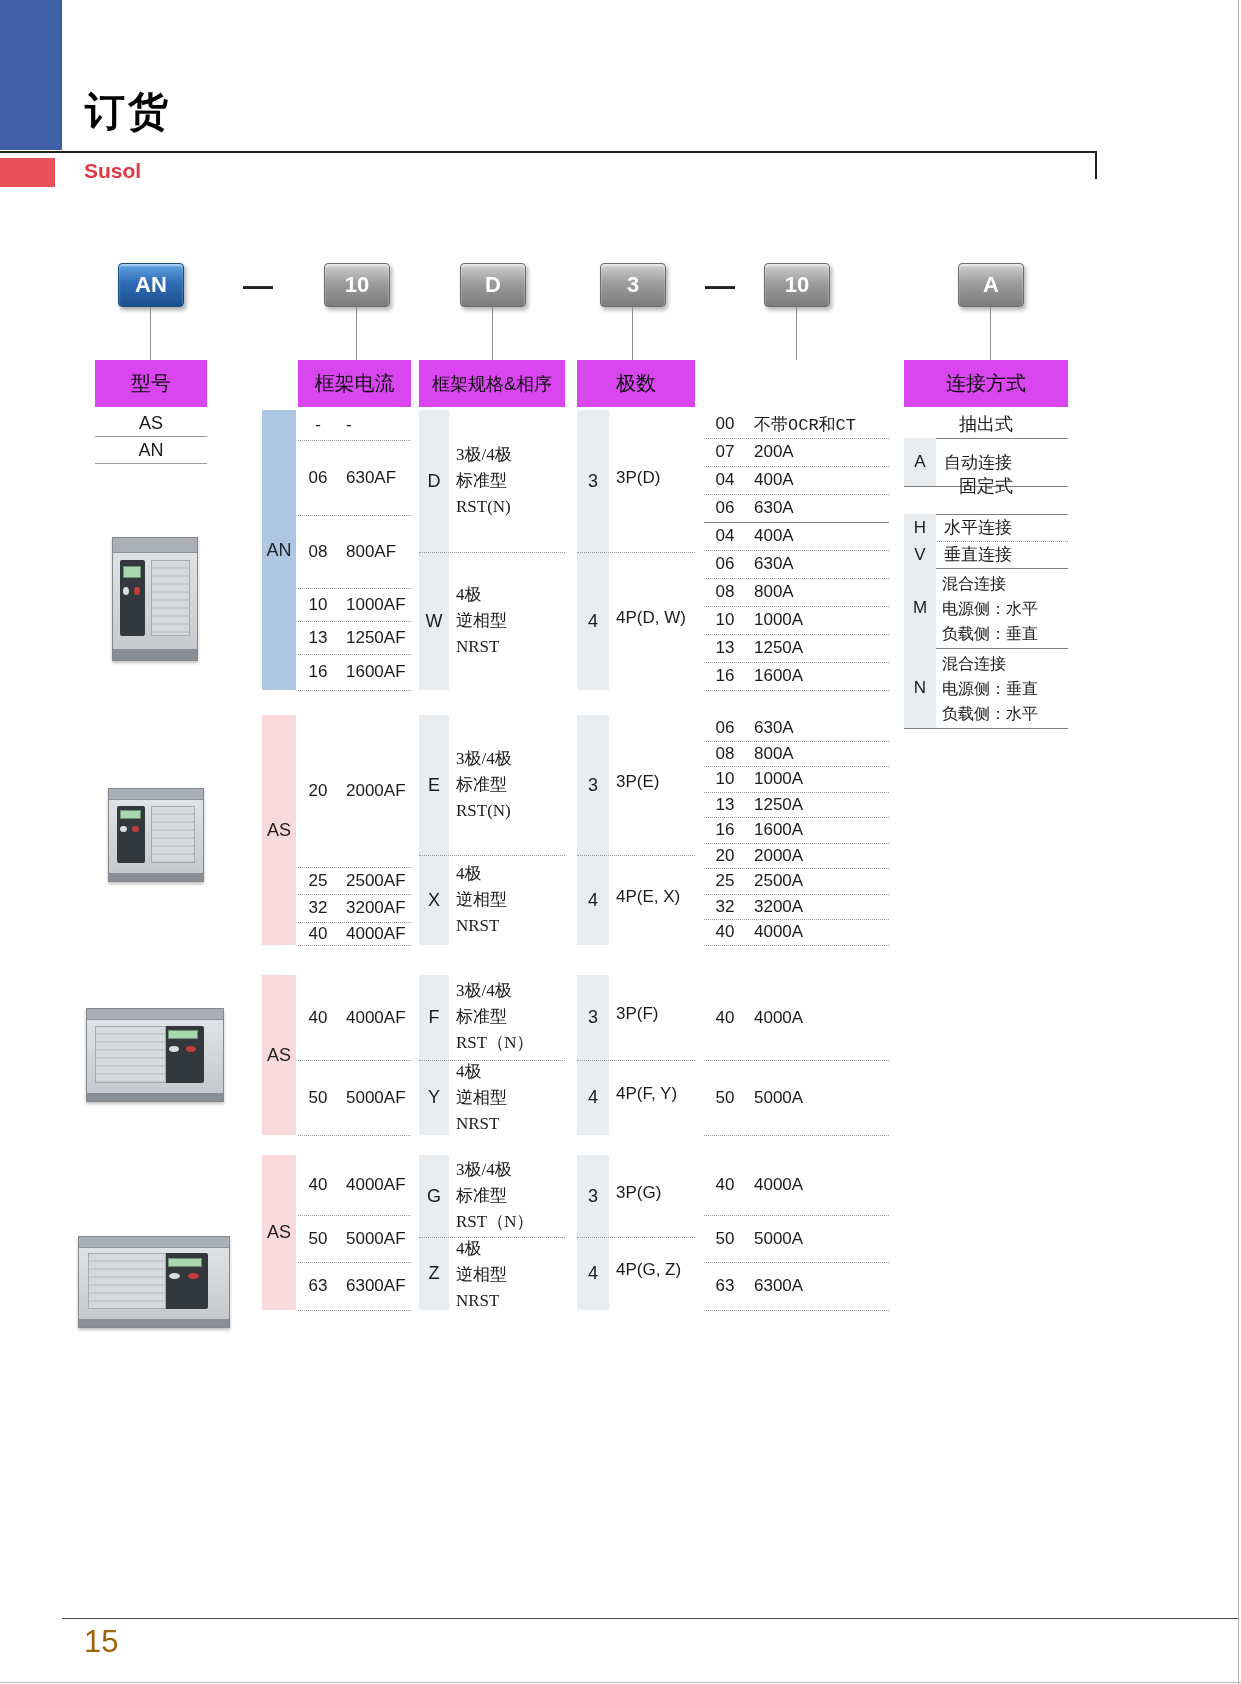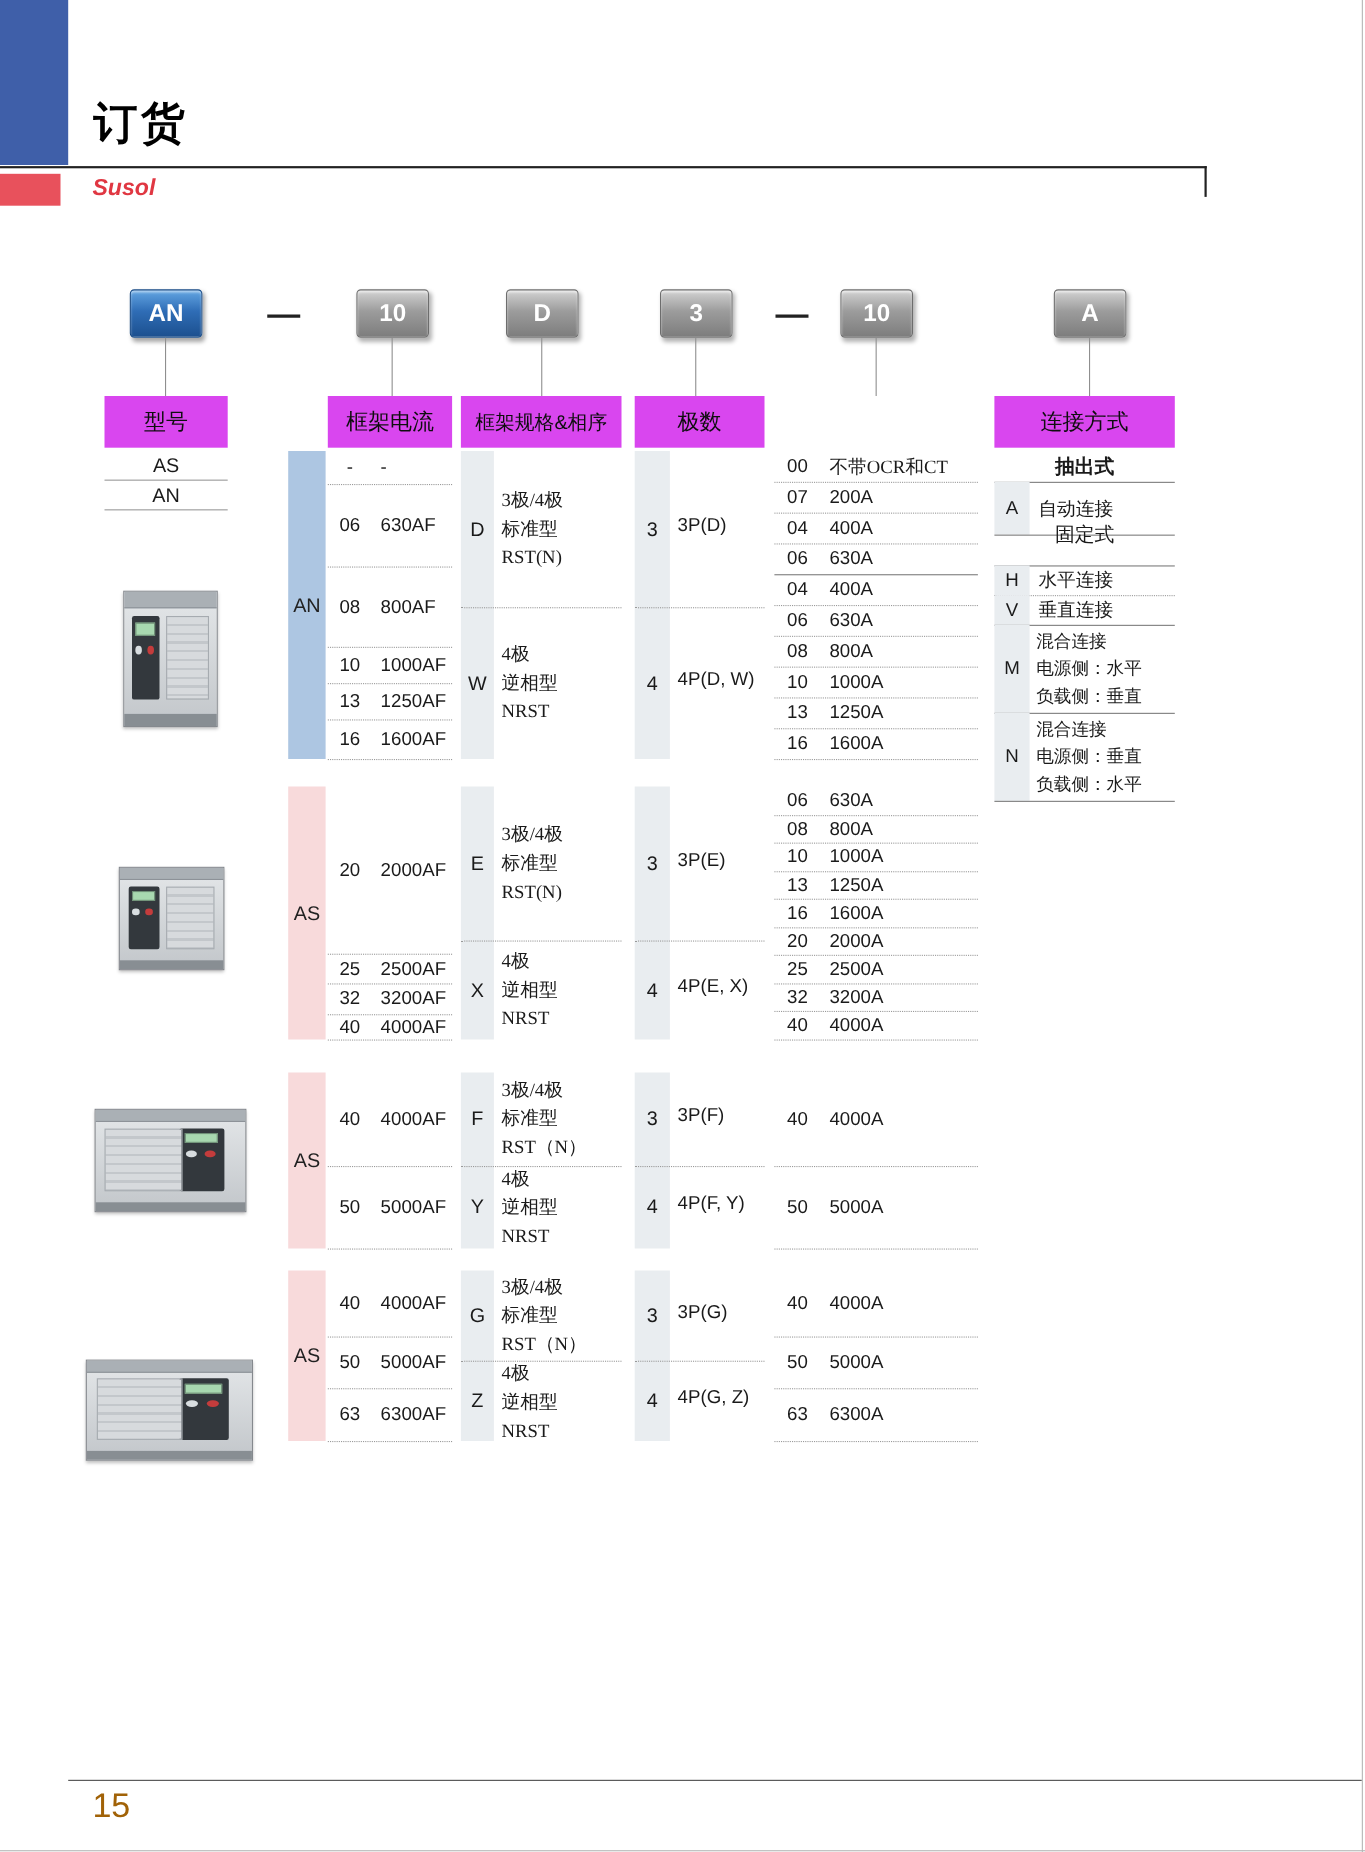--- a/index.html
+++ b/index.html
@@ -4,21 +4,21 @@
 <style>
   * { margin:0; padding:0; box-sizing:border-box; }
   body { background:#e8e8e8; font-family:"Liberation Sans","DejaVu Sans",sans-serif; }
   .page { position:relative; width:1241px; height:1684px; background:#ffffff; overflow:hidden; color:#1a1a1a; margin:0 auto; }
 
   .corner { position:absolute; left:0; top:0; width:62px; height:150px; background:#3f5fa9; }
   .sec-title { position:absolute; left:85px; top:84px; font-size:40px; font-weight:bold; letter-spacing:3px; color:#000; }
   .rule-top { position:absolute; left:0; top:151px; width:1097px; height:2px; background:#222; }
   .rule-drop { position:absolute; left:1095px; top:151px; width:2px; height:28px; background:#222; }
   .red-block { position:absolute; left:0; top:158px; width:55px; height:29px; background:#e8515c; }
-  .brand { position:absolute; left:84px; top:159px; font-size:21px; font-weight:bold; font-style:italic; color:#e03742; }
+  .brand { position:absolute; left:84px; top:159px; font-size:21px; font-weight:bold; color:#e03742; }
   .doc-title { position:absolute; left:117px; top:191px; font-size:34px; font-weight:bold; color:#000; }
 
   .keybox { position:absolute; width:66px; height:44px; border-radius:4px; display:flex; align-items:center; justify-content:center; color:#fff; font-weight:bold; font-size:22px; }
   .keybox.blue { background:linear-gradient(180deg,#63a5e2 0%,#2f6db6 45%,#1c508f 100%); border:1px solid #174a85; box-shadow:2px 3px 4px rgba(0,0,0,.35), inset 0 2px 2px rgba(255,255,255,.5); }
   .keybox.gray { background:linear-gradient(180deg,#d2d2d2 0%,#9c9c9c 45%,#7d7d7d 100%); border:1px solid #6d6d6d; box-shadow:2px 3px 4px rgba(0,0,0,.3), inset 0 2px 2px rgba(255,255,255,.6); }
   .dash { position:absolute; top:266px; height:40px; width:40px; display:flex; align-items:center; justify-content:center; font-size:30px; font-weight:bold; color:#222; }
 
   .vline { position:absolute; width:1px; background:#8f8f8f; }
 
   .hdr { position:absolute; top:360px; height:47px; background:#d946ef; display:flex; align-items:center; justify-content:center; font-size:20px; color:#0e0e0e; }
@@ -28,21 +28,21 @@
   .strip { position:absolute; left:262px; width:34px; display:flex; align-items:center; justify-content:center; font-size:18px; color:#222; }
   .strip.an { background:#adc6e2; }
   .strip.as { background:#f8dadb; }
 
   .subbg { position:absolute; background:#e9edf0; }
 
   .row { position:absolute; display:flex; align-items:center; font-size:17px; }
   .row .code { width:40px; text-align:center; flex:none; }
   .row .rcode { width:42px; text-align:center; flex:none; }
   .row .val { padding-left:8px; }
-  .serif { font-family:Liberation Serif, serif; }
+  .serif { font-family:Liberation Mono, monospace; }
 
   .dot { position:absolute; height:0; border-top:1px dotted #999; }
   .sol { position:absolute; height:0; border-top:1px solid #7d7d7d; }
 
   .fletter { position:absolute; width:30px; display:flex; align-items:center; justify-content:center; font-size:18px; }
   .pletter { position:absolute; width:32px; display:flex; align-items:center; justify-content:center; font-size:18px; }
   .desc { position:absolute; font-size:17px; line-height:26px; font-family:"Liberation Serif","DejaVu Serif",serif; }
   .pval { position:absolute; font-size:17px; }
 
   .cnrow { position:absolute; left:904px; width:164px; display:flex; align-items:center; font-size:17px; }
@@ -246,21 +246,21 @@
     <span class="rcode">13</span>
     <span class="val">1250A</span>
   </div>
   <div class="dot" style="left:704px;top:662px;width:185px;"></div>
   <div class="row" style="left:704px;top:662px;width:185px;height:28px;">
     <span class="rcode">16</span>
     <span class="val">1600A</span>
   </div>
   <div class="dot" style="left:704px;top:690px;width:185px;"></div>
 
-  <div class="cn-head" style="top:410px;height:28px;font-weight:bold;">抽出式</div>
+  <div class="cn-head" style="top:410px;height:28px;">抽出式</div>
   <div class="sol" style="left:904px;top:438px;width:164px;"></div>
   <div class="cnrow" style="top:438px;height:48px;">
     <span class="ltr">A</span>
     <span class="cv">自动连接</span>
   </div>
   <div class="sol" style="left:904px;top:486px;width:164px;"></div>
   <div class="cn-head" style="top:472px;height:28px;">固定式</div>
   <div class="sol" style="left:904px;top:514px;width:164px;"></div>
   <div class="cnrow" style="top:514px;height:27px;">
     <span class="ltr">H</span>

